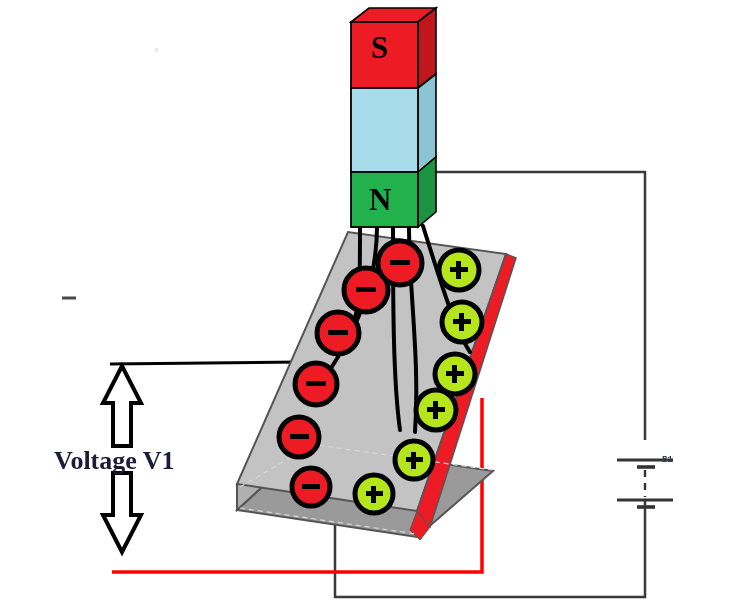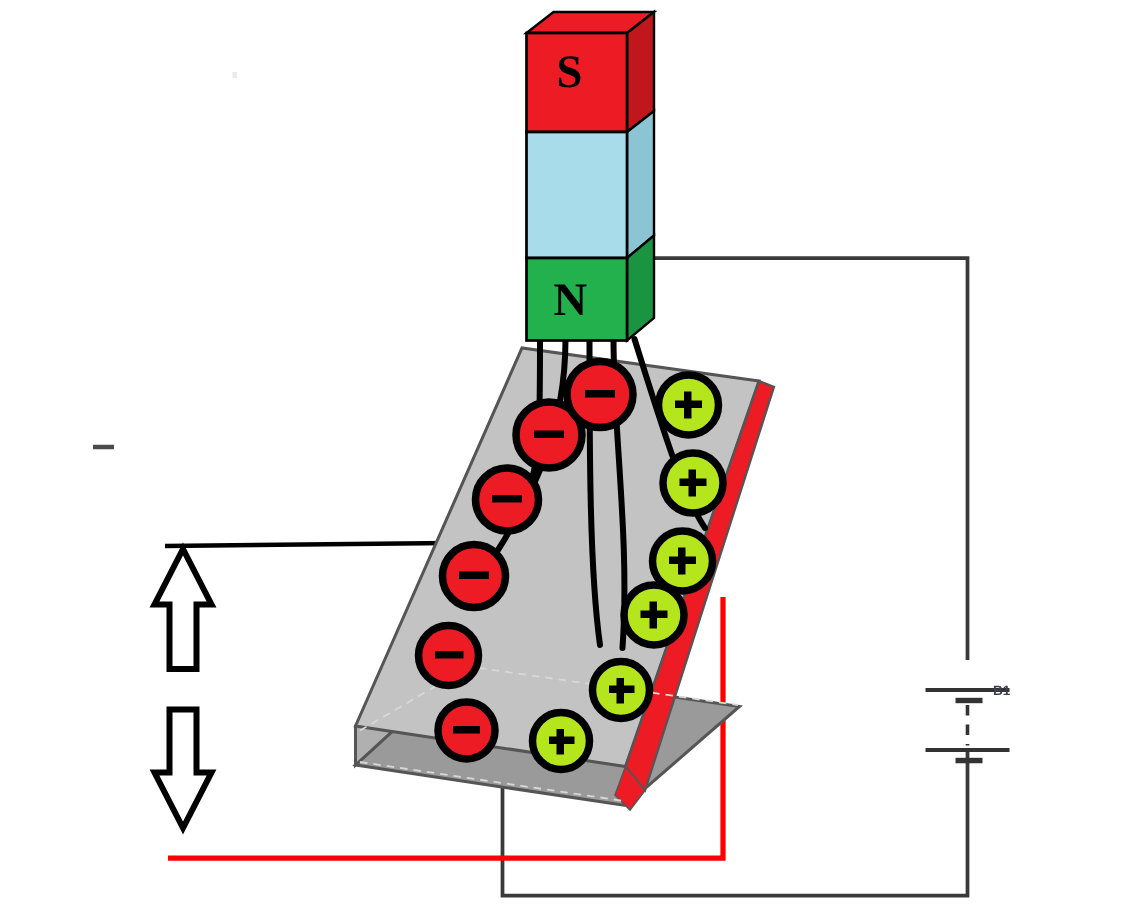--- a/index.html
+++ b/index.html
@@ -32,21 +32,21 @@
     font-weight: bold;
     color: #1b1b3a;
     letter-spacing: 0px;
   }
   #battery-label {
     left: 662px;
     top: 455px;
     font-size: 9px;
     font-weight: bold;
     color: #3b3f52;
-    font-family: Liberation Sans, sans-serif;
+    font-family: Liberation Mono, monospace;
   }
   #magnet-s-label {
     left: 371px;
     top: 30px;
     font-size: 31px;
     font-weight: bold;
     color: #000000;
   }
   #magnet-n-label {
     left: 369px;
@@ -193,16 +193,17 @@
 
     <line x1="62" y1="298" x2="76" y2="298" stroke="#4a4a4a" stroke-width="3"></line>
     <rect x="155" y="48" width="3" height="4" fill="#e9e9ee"></rect>
 
   </svg>
 
   <div class="lbl" id="magnet-s-label">S</div>
 
   <div class="lbl" id="magnet-n-label">N</div>
 
+  <div class="lbl" id="voltage-label">Voltage V1</div>
 
   <div class="lbl" id="battery-label">B1</div>
 
 </div>
 
 </body></html>

